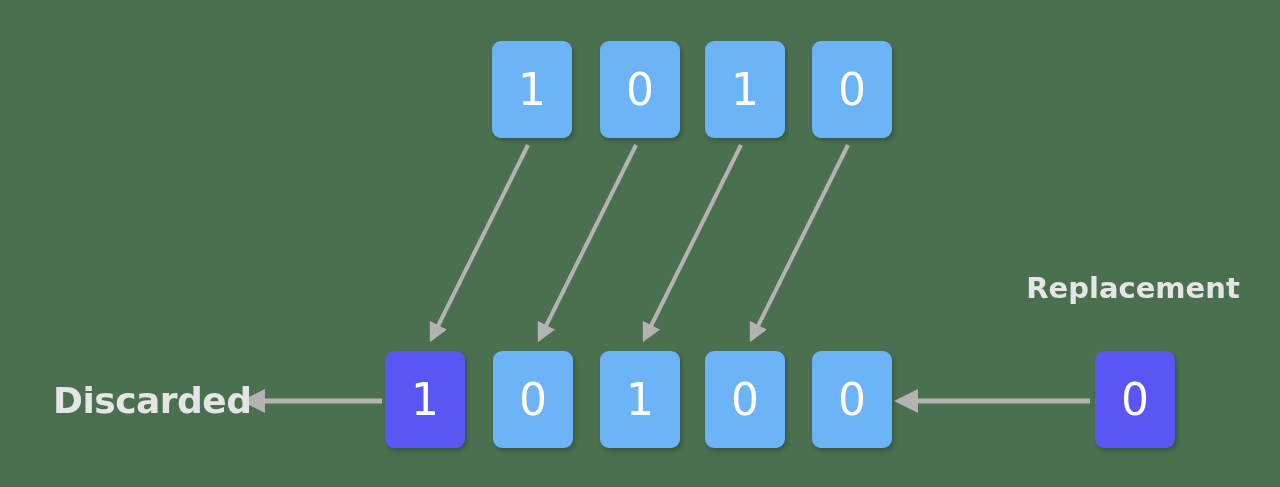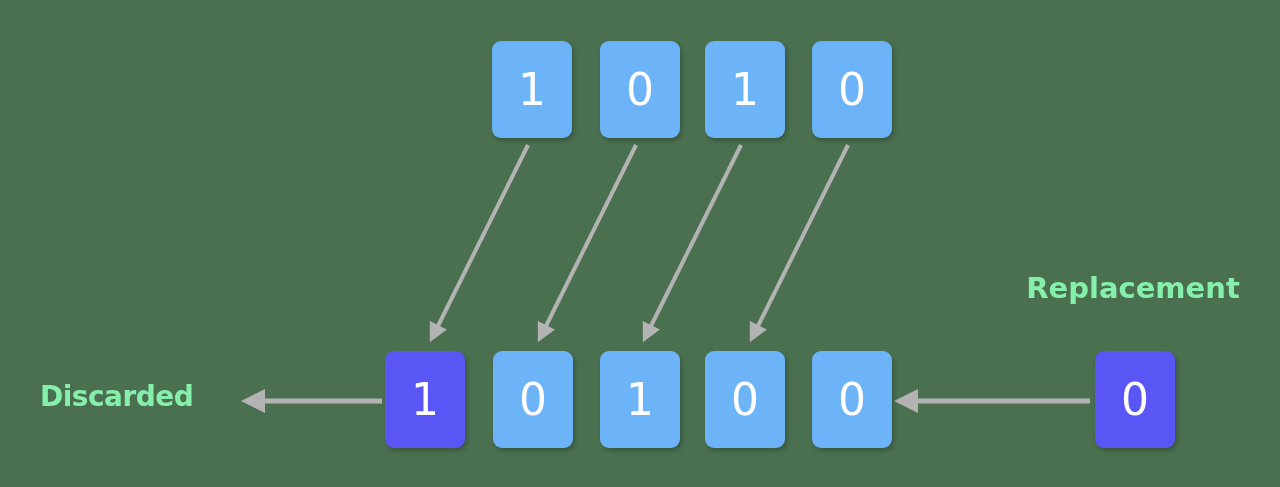--- a/index.html
+++ b/index.html
@@ -32,29 +32,29 @@
     font-family: "DejaVu Sans", sans-serif;
     box-shadow: 2px 3px 4px rgba(0,0,0,0.22);
     box-sizing: border-box;
     user-select: none;
   }
   .bit-light { background: #6db3f7; }
   .bit-purple { background: #5a55f5; }
 
   .label {
     position: absolute;
-    color: #86efac;
+    color: #e5e5e5;
     font-weight: bold;
     font-family: "DejaVu Sans", sans-serif;
     user-select: none;
   }
   #discarded-label {
-    left: 40px;
+    left: 53px;
     top: 380px;
-    font-size: 28px;
+    font-size: 36px;
     letter-spacing: -0.5px;
   }
   #replacement-label {
     left: 1013px;
     top: 272px;
     width: 240px;
     text-align: center;
     font-size: 29px;
     line-height: 1.12;
   }

